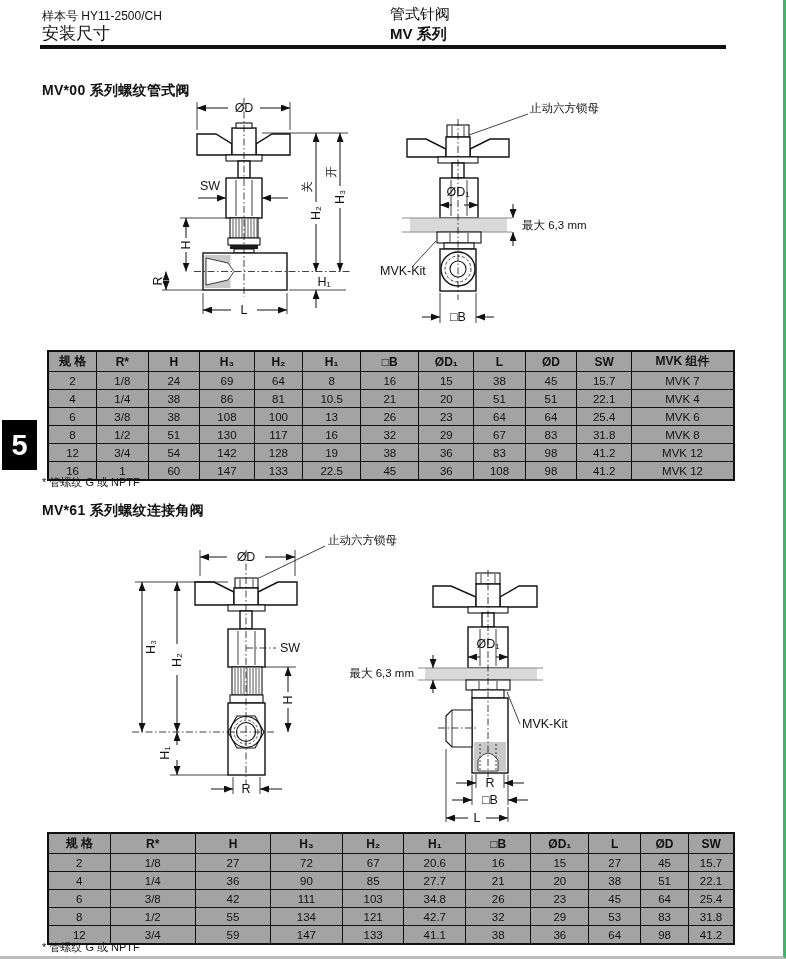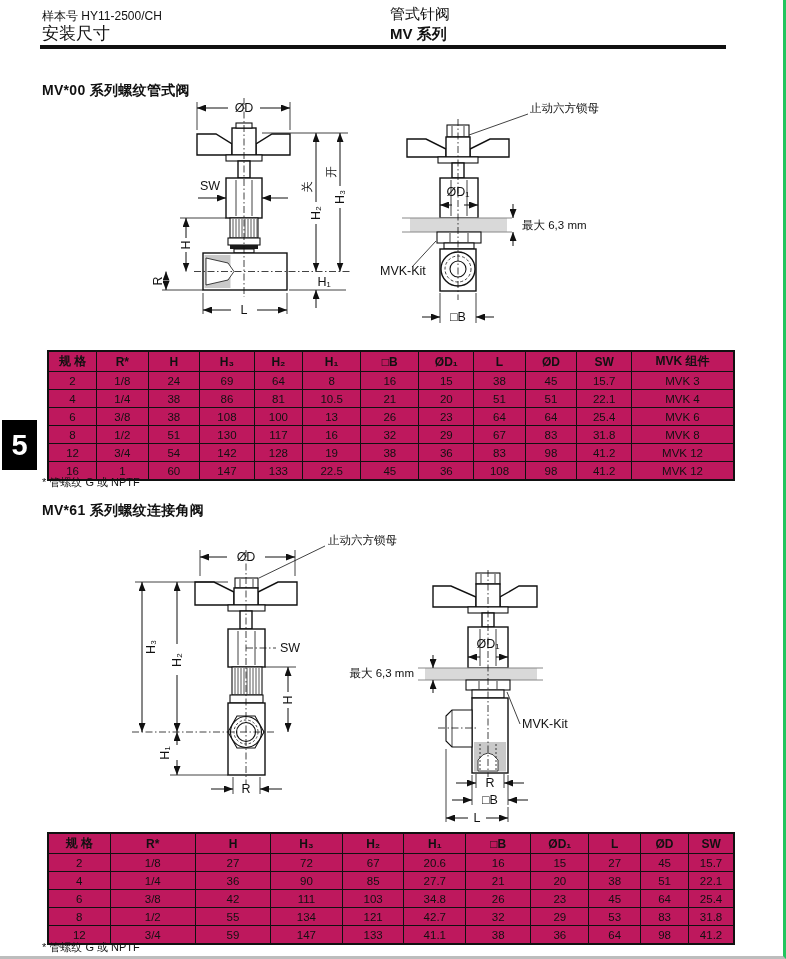--- a/index.html
+++ b/index.html
@@ -14,21 +14,21 @@
   .head-rule{left:40px;top:45px;width:686px;height:4px;background:#111;}
   .sec-title{font-size:14px;font-weight:bold;letter-spacing:.3px;}
   .s1-title{left:42px;top:62px;margin-top:20px;}
   .s2-title{left:42px;top:502px;}
   .footnote{font-size:11px;}
   .fn1{left:42px;top:475px;}
   .fn2{left:42px;top:940px;}
   .tab5{left:2px;top:420px;width:35px;height:50px;background:#000;color:#fff;
         display:flex;align-items:center;justify-content:center;font-size:29px;font-weight:bold;}
   table{border-collapse:collapse;width:688px;table-layout:fixed;position:absolute;left:47px;
-        background:#be185d;border:2px solid #111;}
+        background:#a3a3a3;border:2px solid #111;}
   th,td{border:1px solid #111;text-align:center;padding:0;font-size:11.5px;height:17px;}
   th{font-weight:bold;font-size:12px;height:19px;}
   .t1{top:350px;} .t2{top:832px;}
   .t1 th:nth-child(1){width:7%}.t1 th:nth-child(2){width:7.5%}.t1 th:nth-child(3){width:7.5%}
   .t1 th:nth-child(4){width:8%}.t1 th:nth-child(5){width:7%}.t1 th:nth-child(6){width:8.5%}
   .t1 th:nth-child(7){width:8.5%}.t1 th:nth-child(8){width:8%}.t1 th:nth-child(9){width:7.5%}
   .t1 th:nth-child(10){width:7.5%}.t1 th:nth-child(11){width:8%}.t1 th:nth-child(12){width:15%}
   .t2 th:nth-child(1){width:9%}.t2 th:nth-child(2){width:12.5%}.t2 th:nth-child(3){width:11%}
   .t2 th:nth-child(4){width:10.5%}.t2 th:nth-child(5){width:9%}.t2 th:nth-child(6){width:9%}
   .t2 th:nth-child(7){width:9.5%}.t2 th:nth-child(8){width:8.5%}.t2 th:nth-child(9){width:7.5%}
@@ -230,21 +230,21 @@
           <td>1/8</td>
           <td>24</td>
           <td>69</td>
           <td>64</td>
           <td>8</td>
           <td>16</td>
           <td>15</td>
           <td>38</td>
           <td>45</td>
           <td>15.7</td>
-          <td>MVK 3</td>
+          <td>MVK 7</td>
         </tr>
         <tr>
           <td>4</td>
           <td>1/4</td>
           <td>38</td>
           <td>86</td>
           <td>81</td>
           <td>10.5</td>
           <td>21</td>
           <td>20</td>

